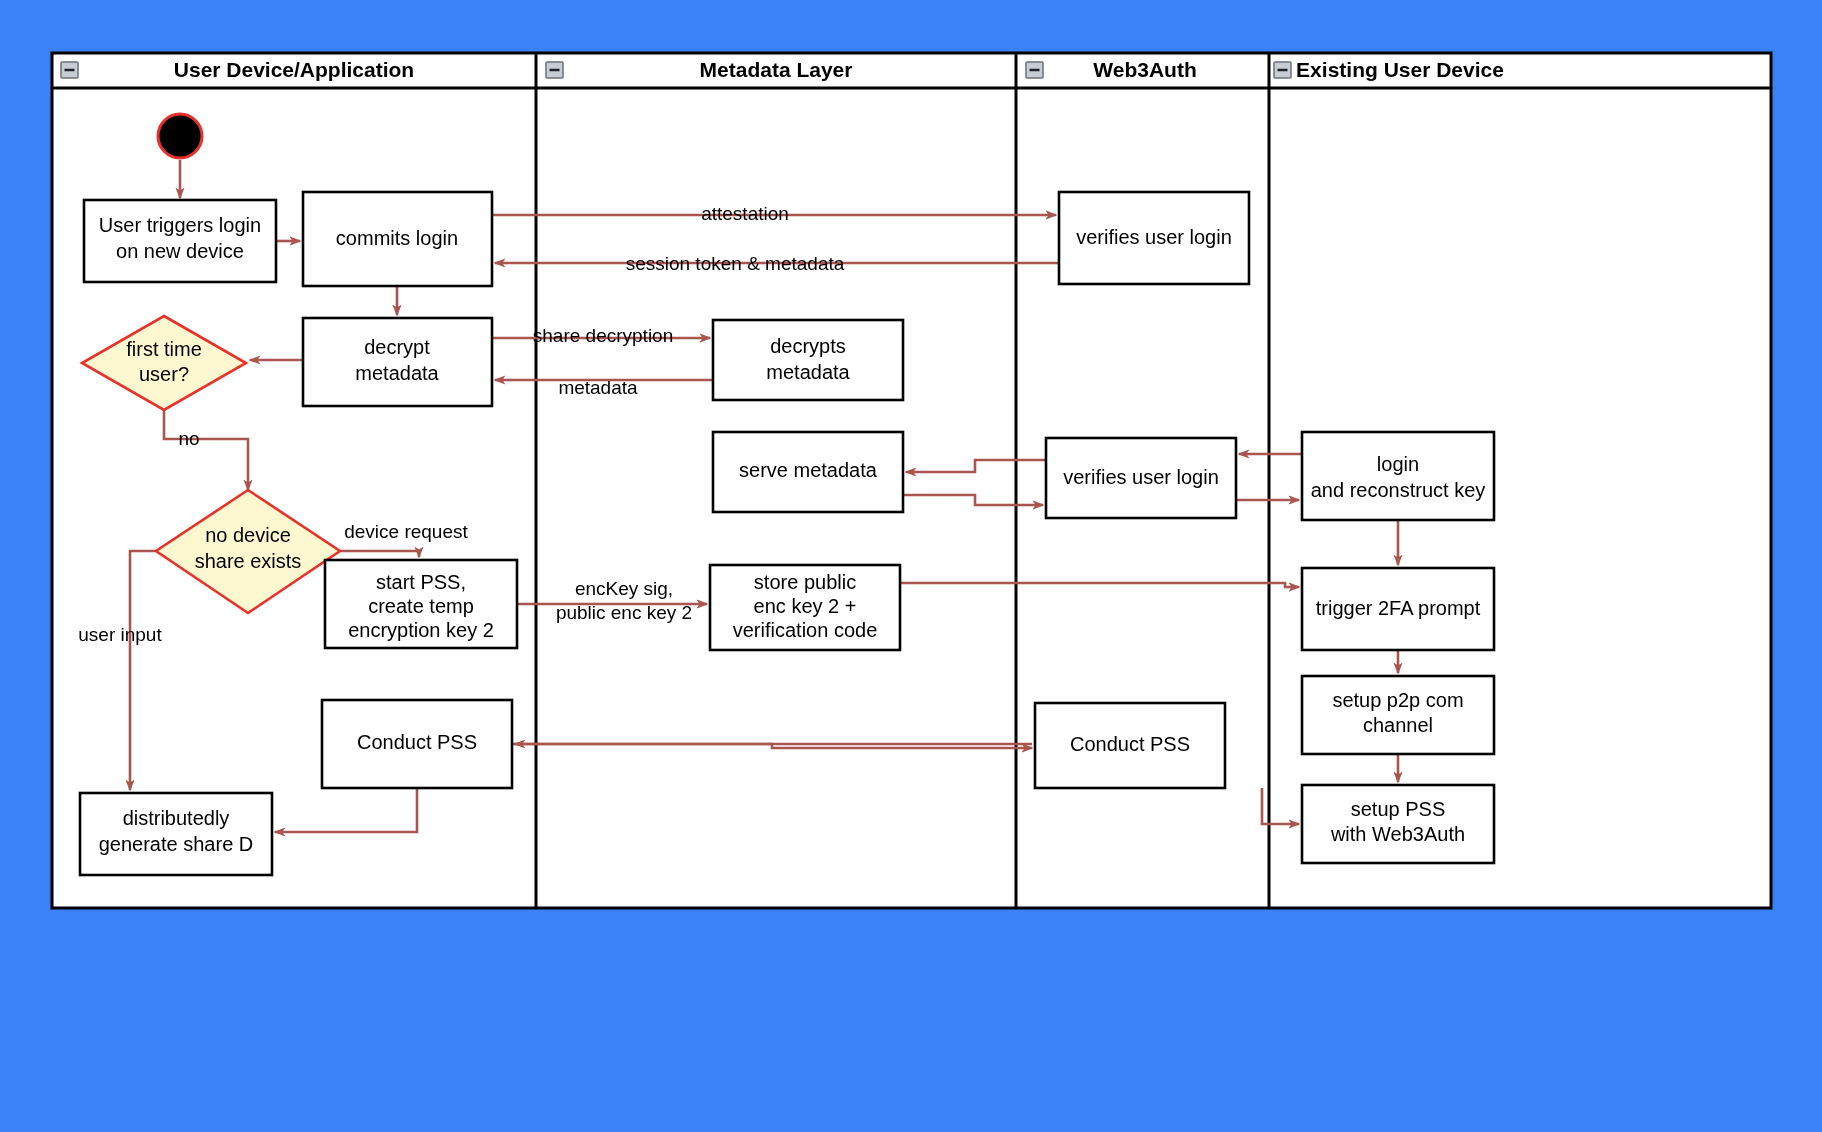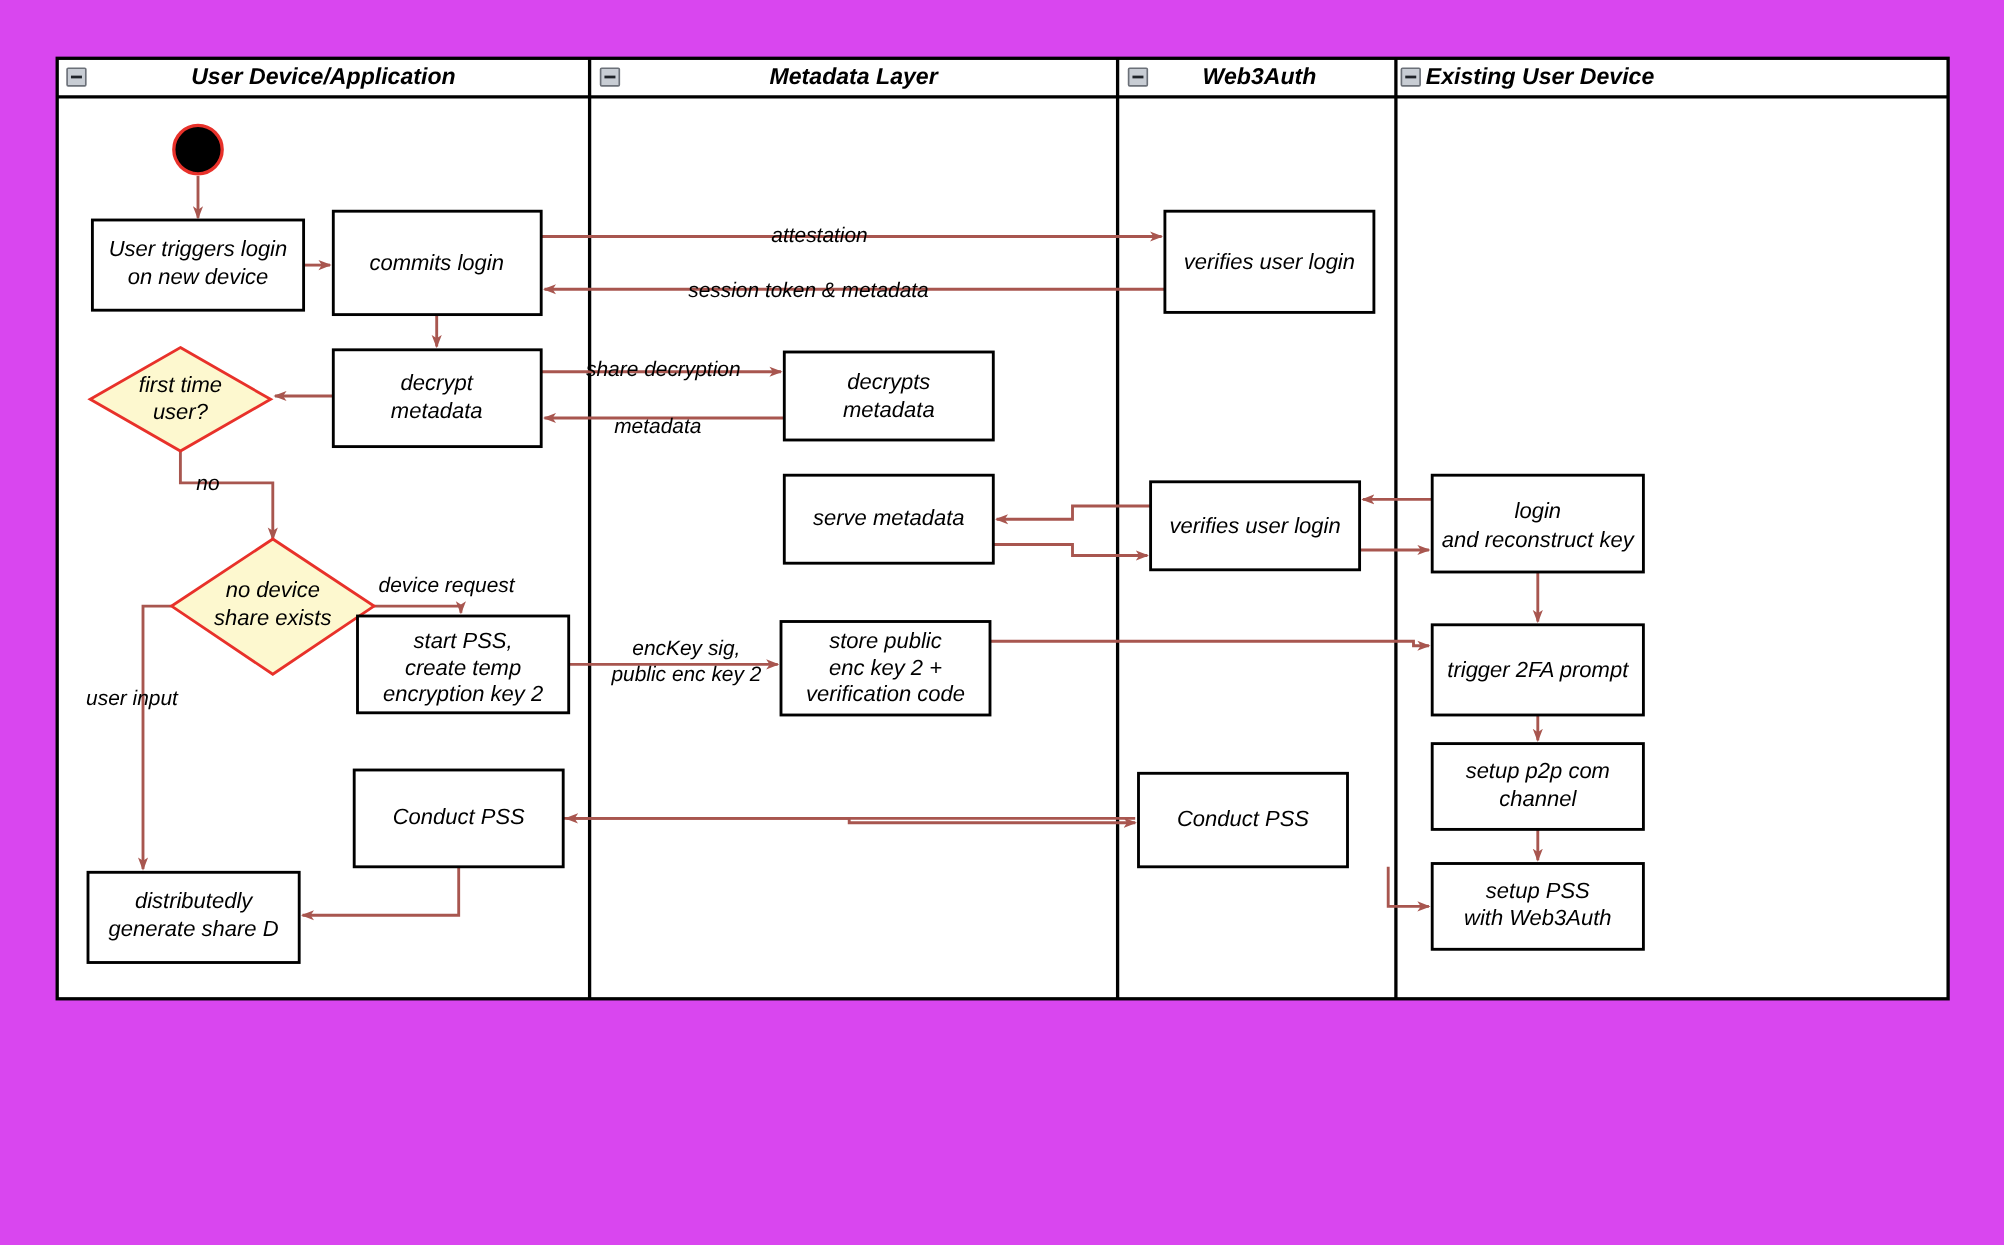--- a/index.html
+++ b/index.html
@@ -5,23 +5,22 @@
   html, body {
     margin: 0;
     padding: 0;
     background: #ffffff;
     font-family: "Liberation Sans", sans-serif;
   }
   #stage {
     position: relative;
     width: 1822px;
     height: 1132px;
-    background: #d946ef;
+    background: #3b82f6;
     overflow: hidden;
-    font-style: italic;
   }
   svg#diagram {
     position: absolute;
     left: 0;
     top: 0;
     width: 1822px;
     height: 1132px;
   }
   .lane-frame {
     fill: #ffffff;

